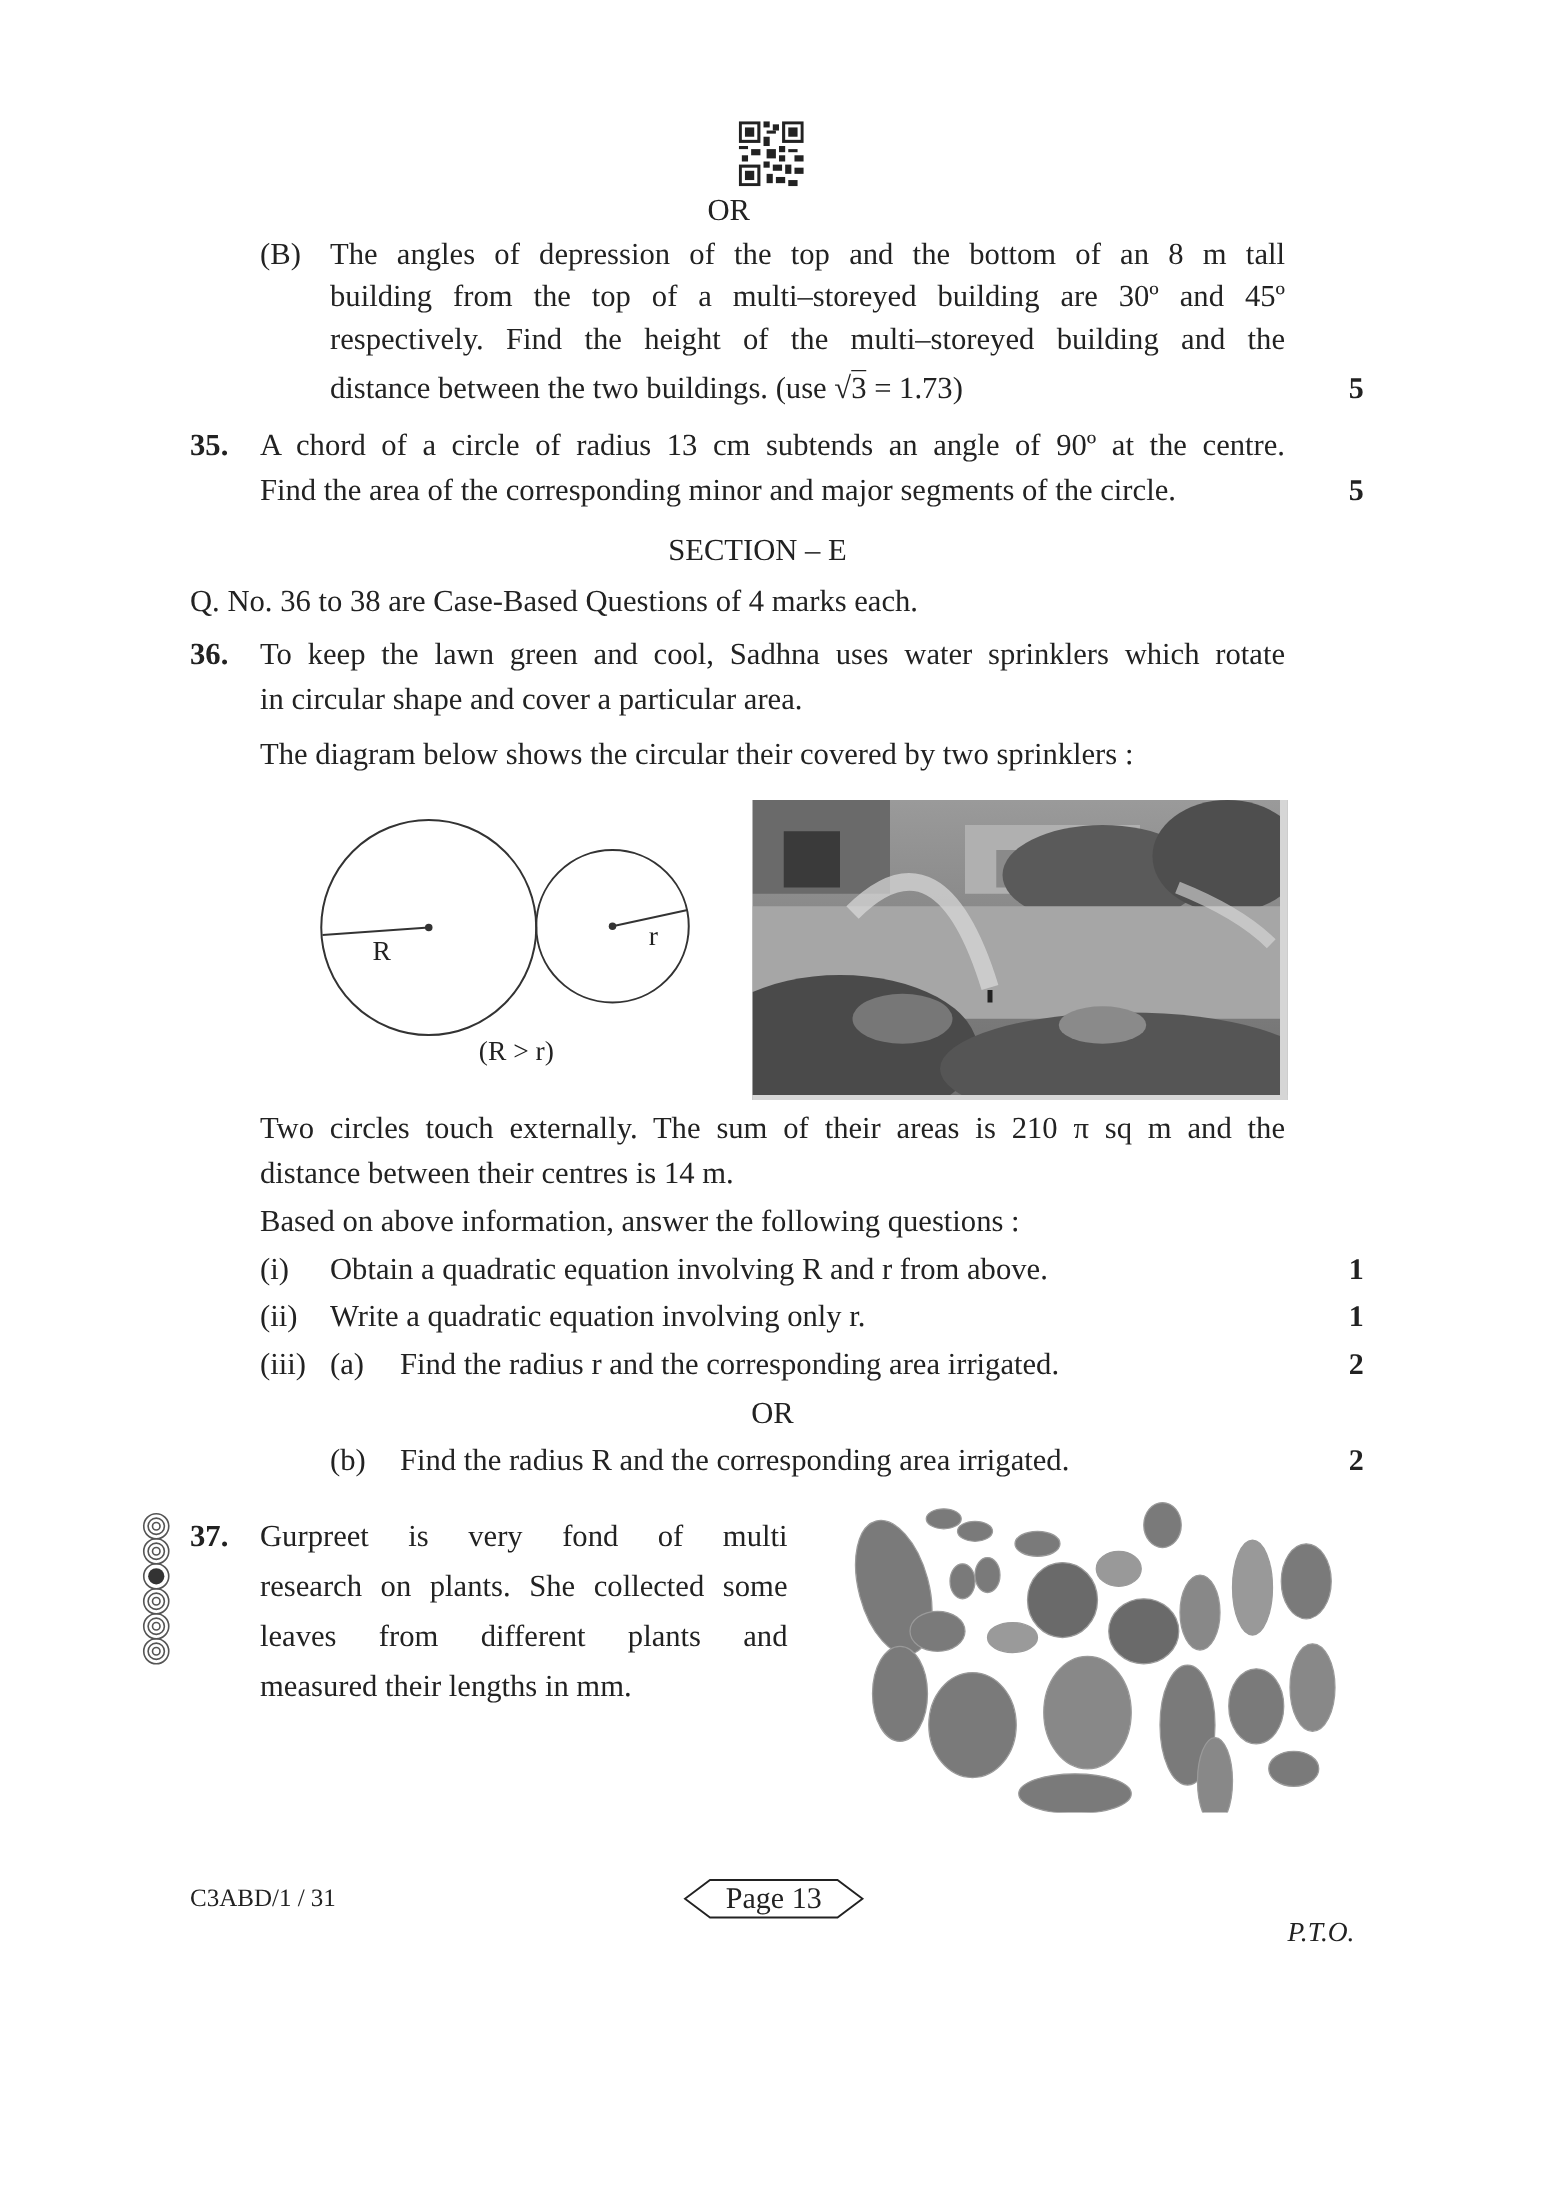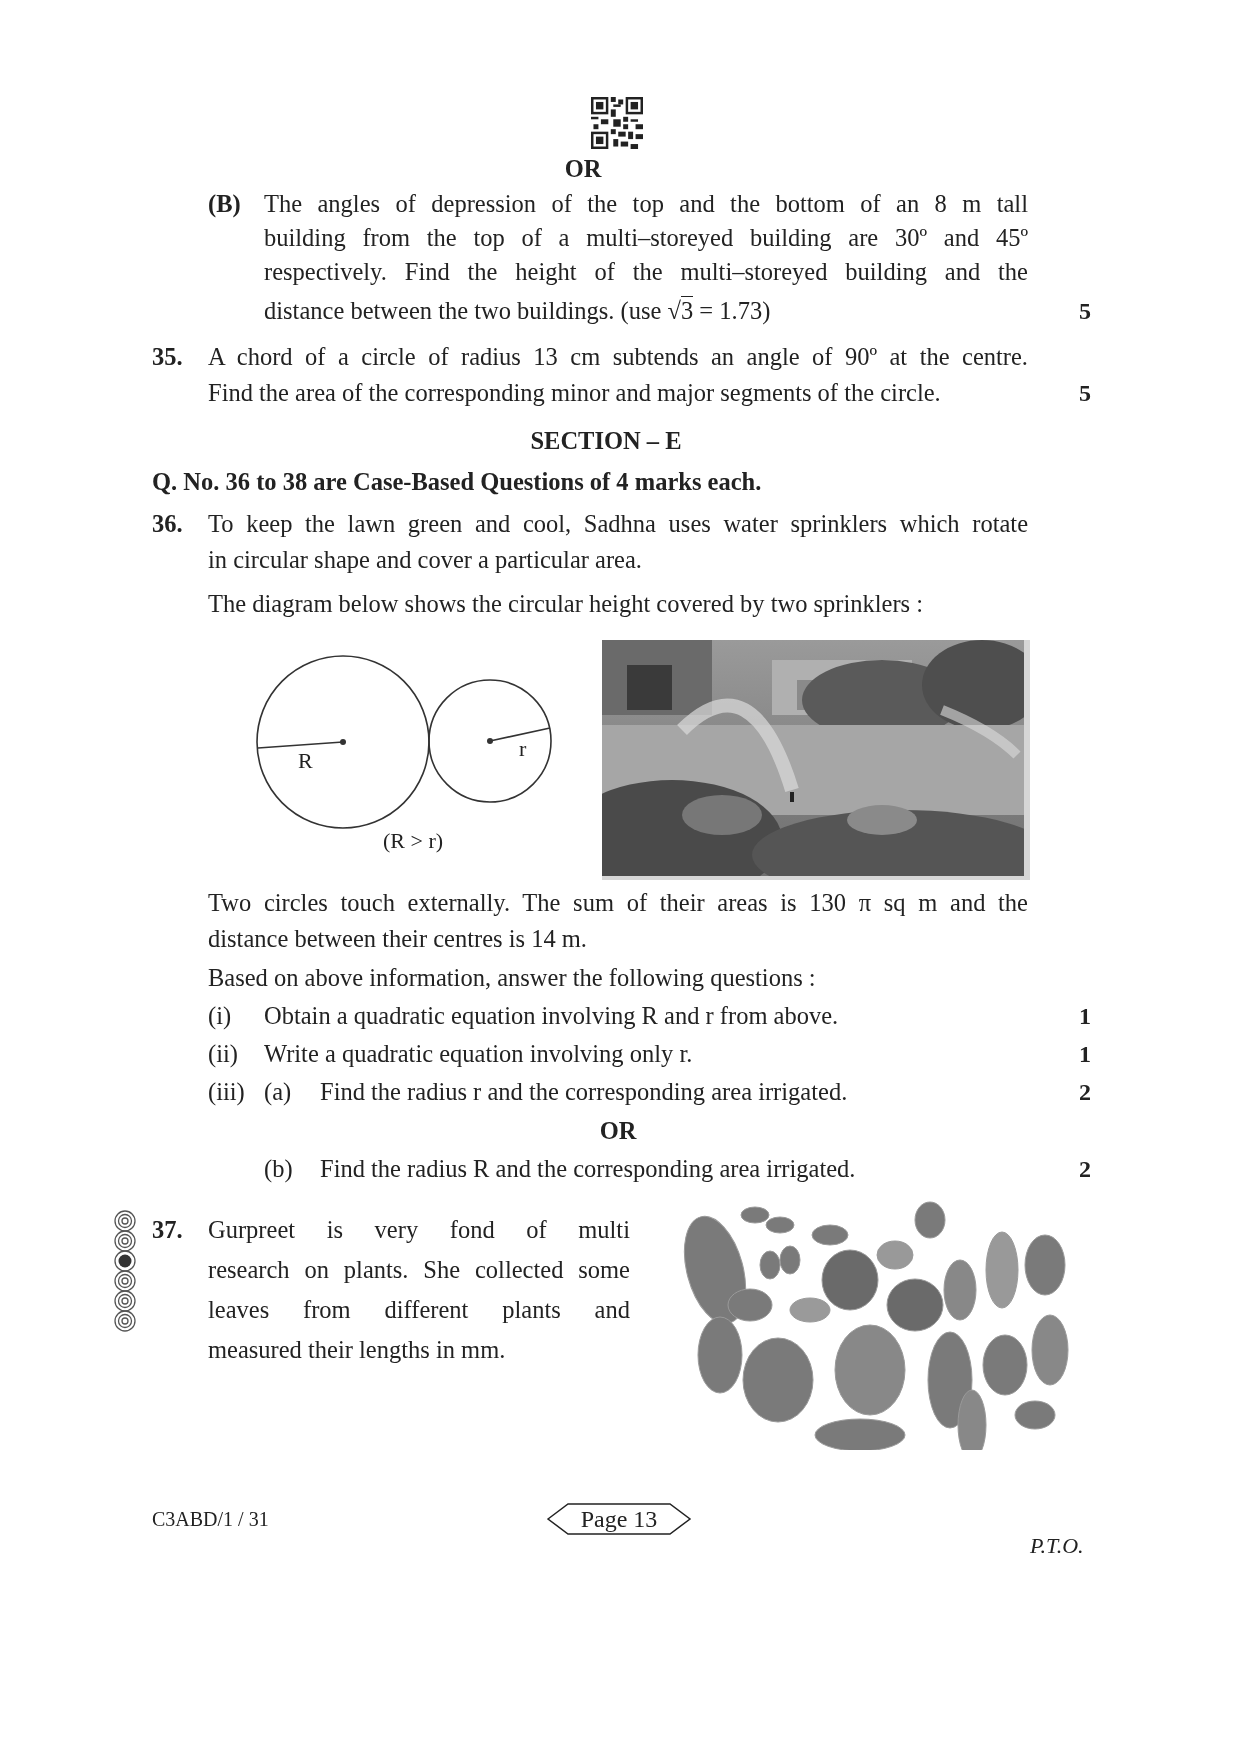--- a/index.html
+++ b/index.html
@@ -1,20 +1,20 @@
 <!DOCTYPE html>
 <html><head>
 <meta charset="utf-8">
 <style>
   html, body { margin:0; padding:0; background:#ffffff; }
   body { width:1241px; height:1754px; position:relative; overflow:hidden;
          font-family:"Liberation Serif", "DejaVu Serif", serif; color:#222; }
   .abs { position:absolute; }
   .txt { font-size:24.5px; line-height:34px; }
-  .bold { font-weight:bold; }
+  .bold { font-weight:normal; }
   .center { text-align:center; }
   .justify { text-align:justify; text-align-last:justify; }
   .mark { position:absolute; left:1070px; width:30px; text-align:center; font-weight:bold; font-size:24px; }
   .qnum { font-weight:bold; }
   .qr { position:absolute; left:591px; top:97px; width:52px; height:52px; }
   .spiral { position:absolute; left:113px; width:24px; height:24px; }
   .photo { position:absolute; background:#8a8a8a; border-right:6px solid #d6d6d6; border-bottom:4px solid #d6d6d6; overflow:hidden; }
   .page-badge { position:absolute; left:546px; top:1502px; width:146px; height:34px; }
 </style>
 </head>
@@ -69,21 +69,21 @@
 <div class="abs txt justify" style="left:208px;top:340px;width:820px;">A chord of a circle of radius 13 cm subtends an angle of 90º at the centre.</div>
 <div class="abs txt" style="left:208px;top:376px;">Find the area of the corresponding minor and major segments of the circle.</div>
 <div class="mark" style="top:376px;line-height:34px;">5</div>
 
 <div class="abs txt bold center" style="left:0;width:1212px;top:424px;">SECTION – E</div>
 <div class="abs txt bold" style="left:152px;top:465px;">Q. No. 36 to 38 are Case-Based Questions of 4 marks each.</div>
 
 <div class="abs txt qnum" style="left:152px;top:507px;">36.</div>
 <div class="abs txt justify" style="left:208px;top:507px;width:820px;">To keep the lawn green and cool, Sadhna uses water sprinklers which rotate</div>
 <div class="abs txt" style="left:208px;top:543px;">in circular shape and cover a particular area.</div>
-<div class="abs txt" style="left:208px;top:587px;">The diagram below shows the circular height covered by two sprinklers :</div>
+<div class="abs txt" style="left:208px;top:587px;">The diagram below shows the circular their covered by two sprinklers :</div>
 
 <svg class="abs" style="left:250px;top:655px;" width="310" height="210">
   <circle cx="93" cy="87" r="86" fill="none" stroke="#333" stroke-width="1.6"></circle>
   <circle cx="240" cy="86" r="61" fill="none" stroke="#333" stroke-width="1.6"></circle>
   <line x1="8" y1="93" x2="93" y2="87" stroke="#333" stroke-width="1.6"></line>
   <circle cx="93" cy="87" r="3" fill="#333"></circle>
   <line x1="240" y1="86" x2="300" y2="73" stroke="#333" stroke-width="1.6"></line>
   <circle cx="240" cy="86" r="3" fill="#333"></circle>
 </svg>
 <div class="abs" style="left:298px;top:748px;font-size:22px;">R</div>
@@ -109,21 +109,21 @@
     <path d="M80 90 Q150 20 190 150" stroke="#dcdcdc" stroke-width="14" fill="none" opacity="0.7"></path>
     <path d="M340 70 Q390 90 415 115" stroke="#dcdcdc" stroke-width="10" fill="none" opacity="0.6"></path>
     <rect x="188" y="152" width="4" height="10" fill="#222"></rect>
     <ellipse cx="70" cy="200" rx="110" ry="60" fill="#4a4a4a"></ellipse>
     <ellipse cx="300" cy="215" rx="150" ry="45" fill="#555"></ellipse>
     <ellipse cx="120" cy="175" rx="40" ry="20" fill="#777"></ellipse>
     <ellipse cx="280" cy="180" rx="35" ry="15" fill="#8a8a8a"></ellipse>
   </svg>
 </div>
 
-<div class="abs txt justify" style="left:208px;top:886px;width:820px;">Two circles touch externally. The sum of their areas is 130 π sq m and the</div>
+<div class="abs txt justify" style="left:208px;top:886px;width:820px;">Two circles touch externally. The sum of their areas is 210 π sq m and the</div>
 <div class="abs txt" style="left:208px;top:922px;">distance between their centres is 14 m.</div>
 <div class="abs txt" style="left:208px;top:961px;">Based on above information, answer the following questions :</div>
 
 <div class="abs txt" style="left:208px;top:999px;">(i)</div>
 <div class="abs txt" style="left:264px;top:999px;">Obtain a quadratic equation involving R and r from above.</div>
 <div class="mark" style="top:999px;line-height:34px;">1</div>
 
 <div class="abs txt" style="left:208px;top:1037px;">(ii)</div>
 <div class="abs txt" style="left:264px;top:1037px;">Write a quadratic equation involving only r.</div>
 <div class="mark" style="top:1037px;line-height:34px;">1</div>

